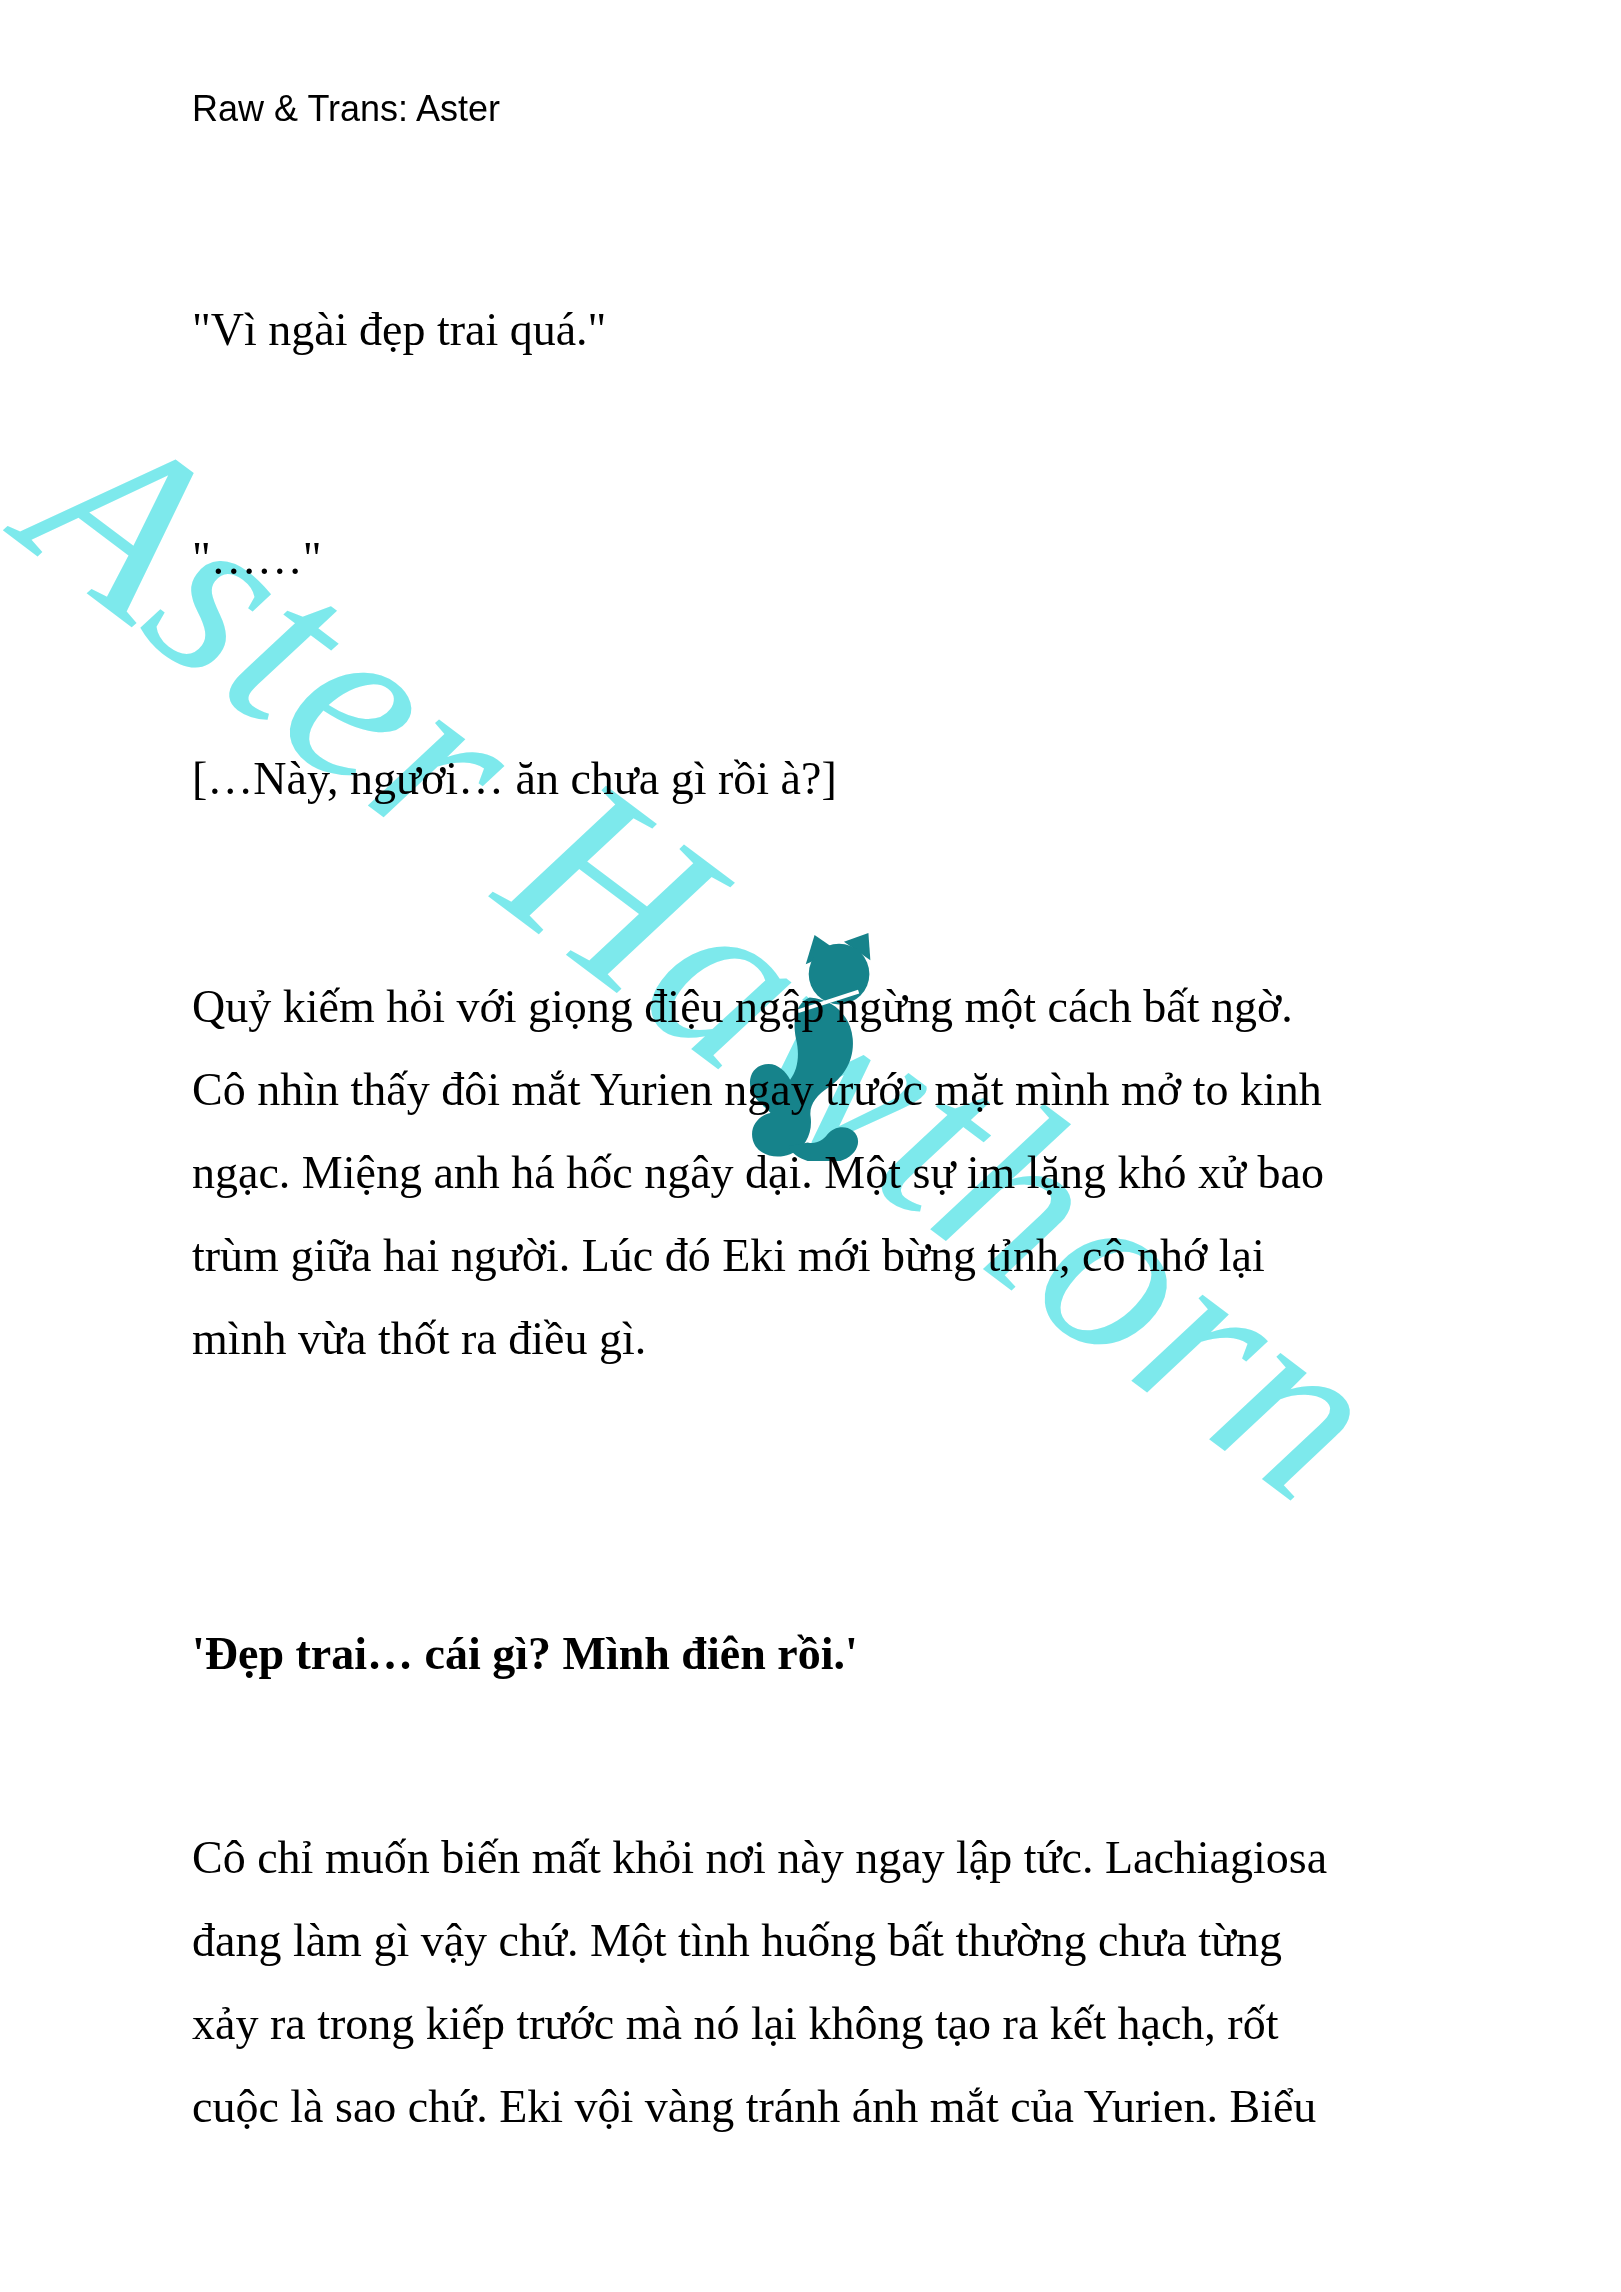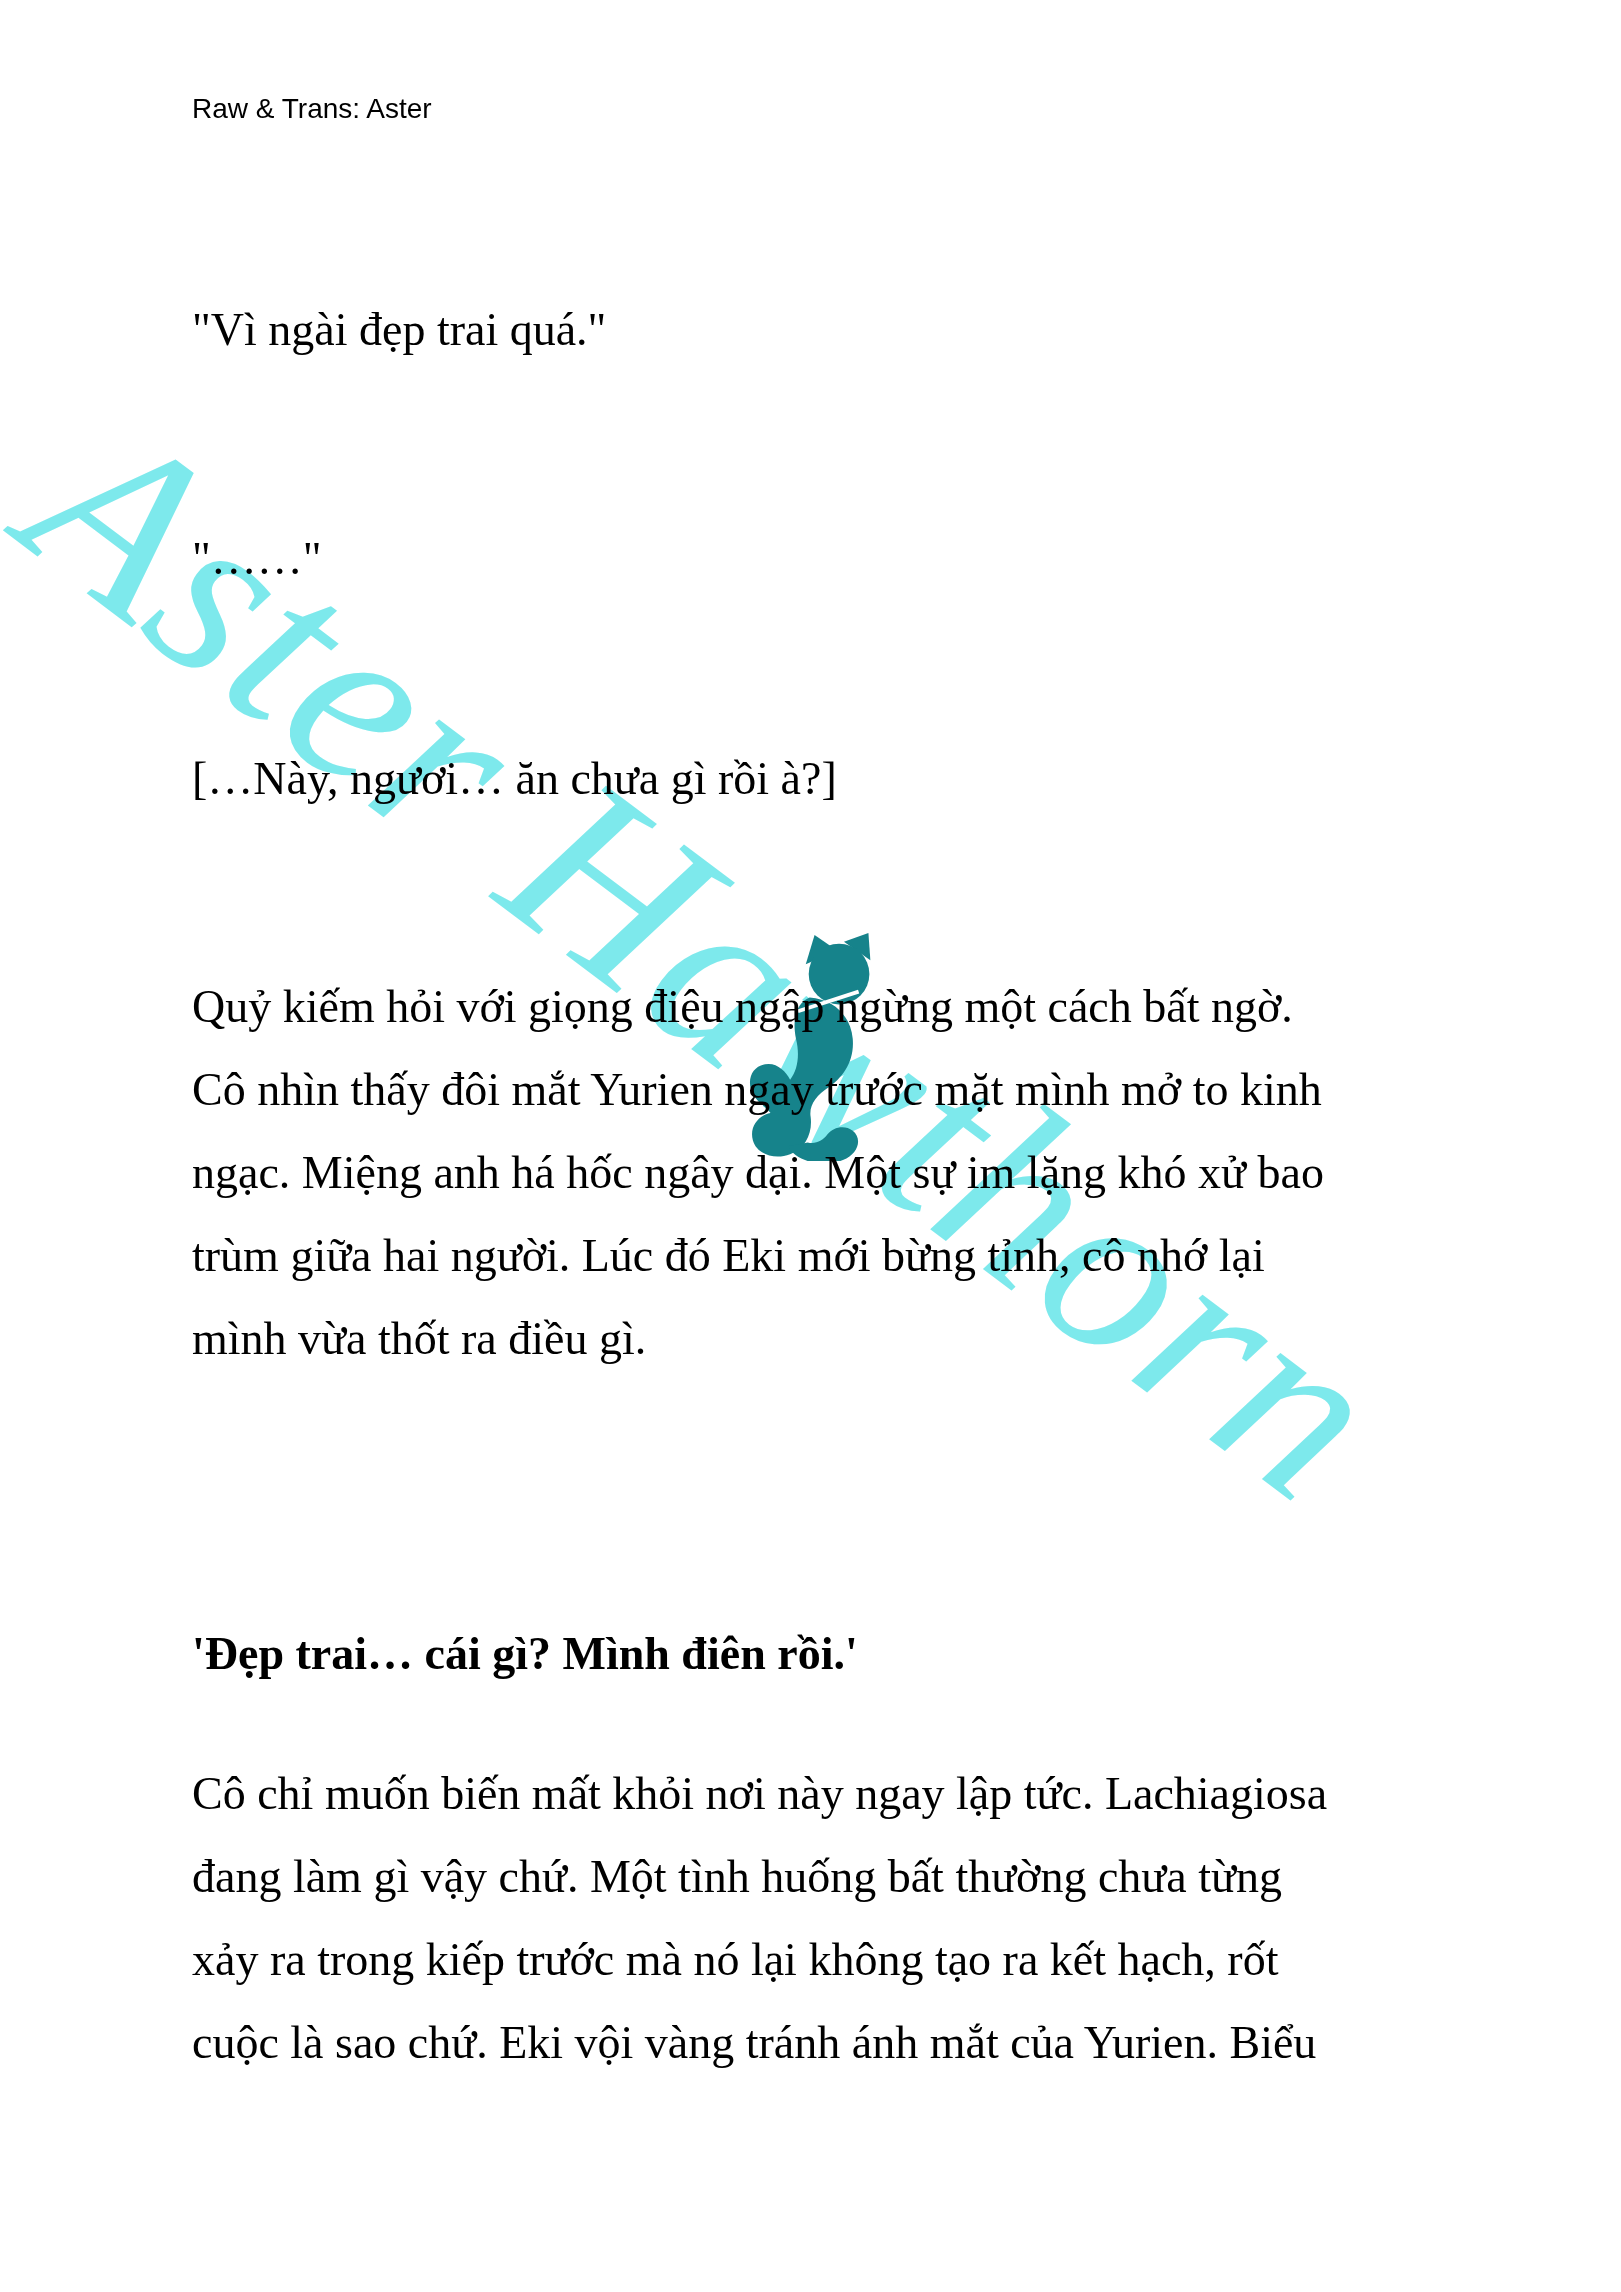--- a/index.html
+++ b/index.html
@@ -7,35 +7,35 @@
     position:relative;
     width:1621px;height:2293px;
     background:#ffffff;
     overflow:hidden;
     font-family:"Liberation Serif", serif;
     color:#000;
   }
   .header{
     position:absolute;left:192px;top:92px;
     font-family:"Liberation Sans", sans-serif;
-    font-size:28px;line-height:33px;
+    font-size:36px;line-height:33px;
     z-index:2;
   }
   .body-text{
     position:absolute;left:192px;width:1255px;
     font-size:46px;line-height:83px;
     white-space:pre-line;
     z-index:2;
   }
   .quote-1{top:288px;}
   .ellipsis-line{top:517px;}
   .bracket-line{top:737px;}
   .para-1{top:965px;}
   .quote-2{top:1612px;font-weight:bold;}
-  .para-2{top:1752px;}
+  .para-2{top:1816px;}
   .watermark{
     position:absolute;left:147px;top:361px;
     font-family:"Liberation Serif", serif;
     font-style:italic;
     font-size:243px;
     letter-spacing:3.9px;
     white-space:nowrap;
     transform:rotate(37deg);
     transform-origin:0 0;
     z-index:1;

